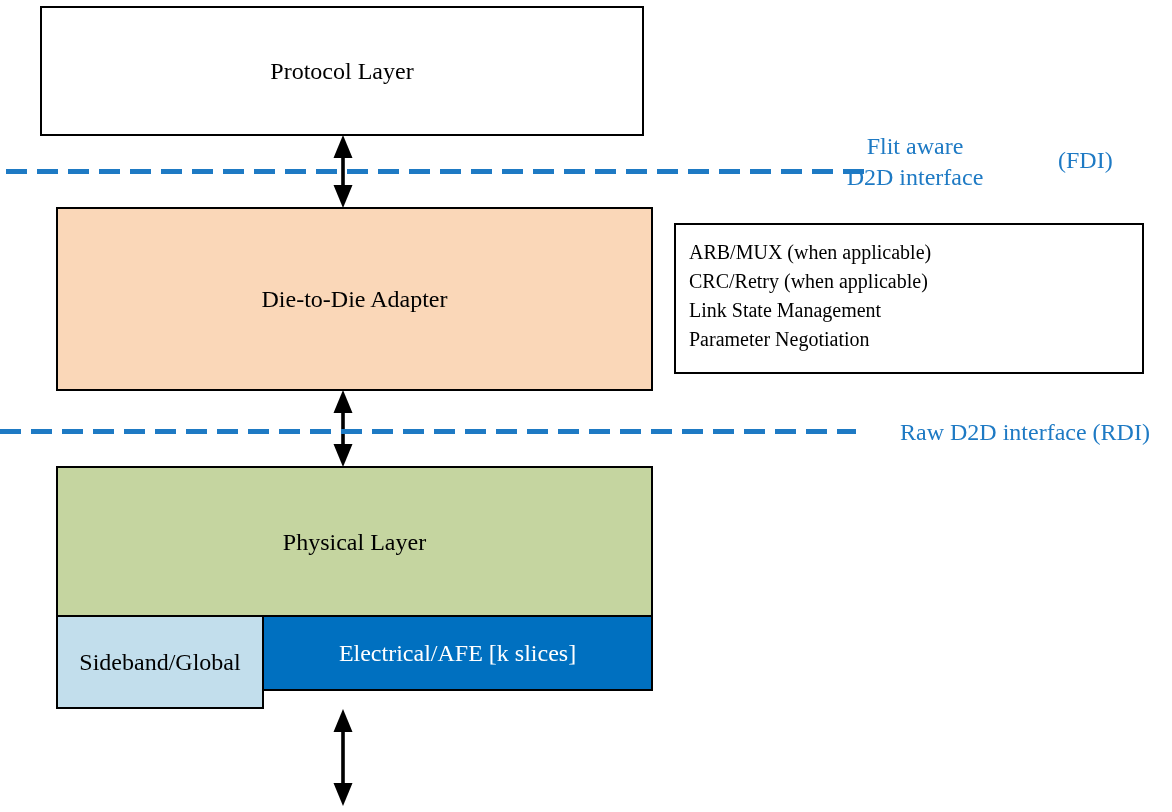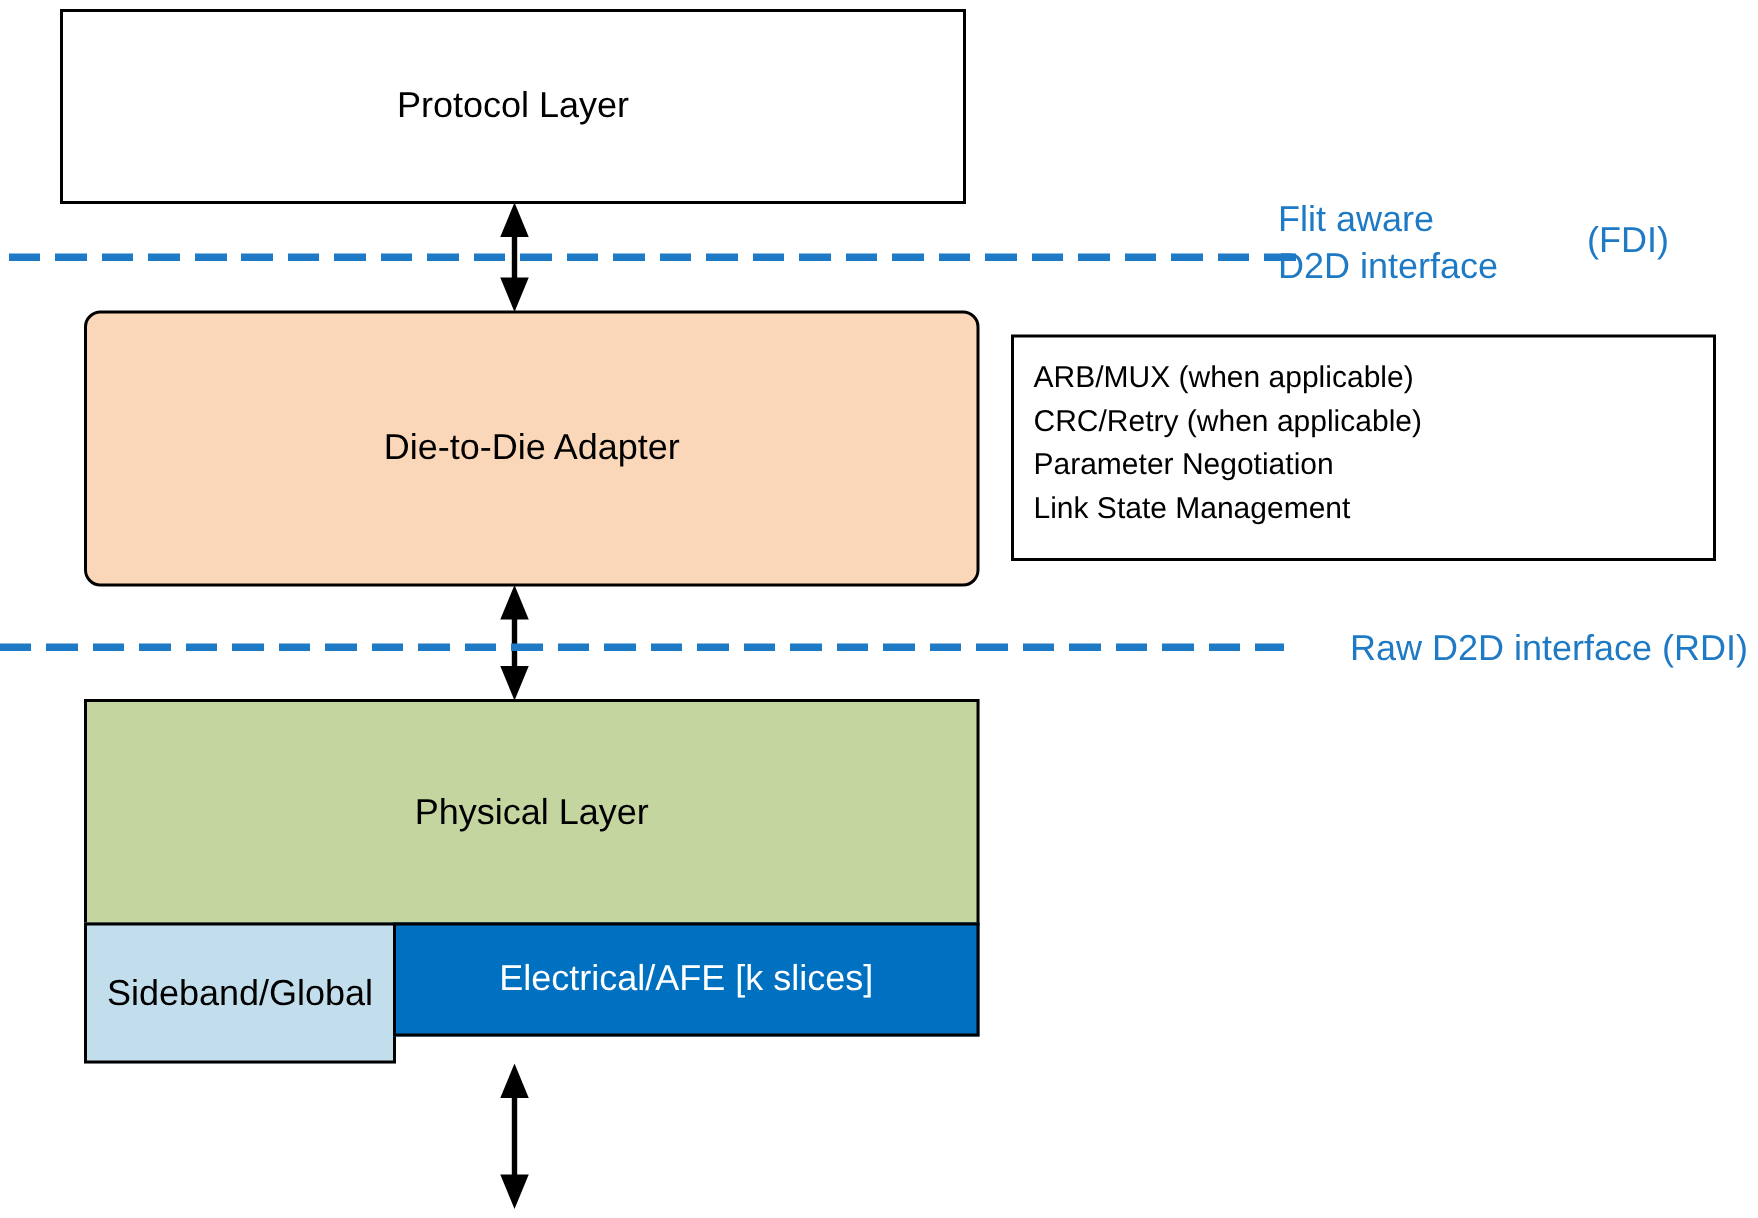--- a/index.html
+++ b/index.html
@@ -1,39 +1,39 @@
 <!DOCTYPE html>
 <html><head>
 <meta charset="utf-8">
 <style>
   html, body { margin: 0; padding: 0; background: #ffffff; }
   #canvas {
     position: relative;
     width: 1172px;
     height: 812px;
     background: #ffffff;
-    font-family: Liberation Sans, sans-serif;
+    font-family: Liberation Serif, serif;
     overflow: hidden;
     color: #000;
   }
   .box {
     position: absolute;
     box-sizing: border-box;
     border: 2px solid #000000;
     display: flex;
     align-items: center;
     justify-content: center;
     text-align: center;
     font-size: 24px;
     line-height: 30px;
     color: #000000;
     background: #ffffff;
   }
   .protocol-box  { left: 40px;  top: 6px;   width: 604px; height: 130px; background: #ffffff; }
-  .adapter-box   { left: 56px;  top: 207px; width: 597px; height: 184px; background: #FAD7B8; border-radius: 11px; }
+  .adapter-box   { left: 56px;  top: 207px; width: 597px; height: 184px; background: #FAD7B8; }
   .physical-box  { left: 56px;  top: 466px; width: 597px; height: 151px; background: #C5D5A0; }
   .sideband-box  { left: 56px;  top: 615px; width: 208px; height: 94px;  background: #C2DEEC; flex-direction: row; line-height: 31px; }
   .electrical-box{ left: 262px; top: 615px; width: 391px; height: 76px;  background: #0070C0; color: #ffffff; }
   .side-notes-box {
     left: 674px; top: 223px; width: 470px; height: 151px;
     background: #ffffff;
     display: block;
     text-align: left;
     font-size: 20px;
     line-height: 29px;
@@ -46,21 +46,21 @@
   }
   .fdi-line { left: 6px; top: 169px; width: 862px; }
   .rdi-line { left: 0px; top: 429px; width: 856px; }
   .blue-label {
     position: absolute;
     color: #1E7AC4;
     font-size: 24px;
     line-height: 31px;
     white-space: nowrap;
   }
-  .fdi-label  { left: 852px;  top: 131px; width: 196px; white-space: normal; }
+  .fdi-label  { left: 817px;  top: 131px; width: 196px; text-align: center; white-space: normal; }
   .fdi-suffix { left: 1058px; top: 145px; }
   .rdi-label  { left: 900px;  top: 417px; }
   .arrow { position: absolute; left: 331px; }
   .arrow-1 { top: 134px; }
   .arrow-2 { top: 389px; }
   .arrow-3 { top: 708px; }
 </style>
 </head>
 <body>
 
@@ -84,22 +84,22 @@
     <polygon points="12,74 21.5,51 2.5,51" fill="#000000"></polygon>
   </svg>
 
   <div class="box adapter-box">
     <span>Die-to-Die Adapter</span>
   </div>
 
   <div class="box side-notes-box">
     <div>ARB/MUX (when applicable)</div>
     <div>CRC/Retry (when applicable)</div>
+    <div>Link State Management</div>
     <div>Parameter Negotiation</div>
-    <div>Link State Management</div>
   </div>
 
   <svg class="arrow arrow-2" width="24" height="79" viewBox="0 0 24 79">
     <polygon points="12,1 21.5,24 2.5,24" fill="#000000"></polygon>
     <rect x="10.2" y="15" width="3.6" height="49" fill="#000000"></rect>
     <polygon points="12,78 21.5,55 2.5,55" fill="#000000"></polygon>
   </svg>
 
   <div class="dash-line rdi-line"></div>
   <div class="blue-label rdi-label">Raw D2D interface (RDI)</div>

